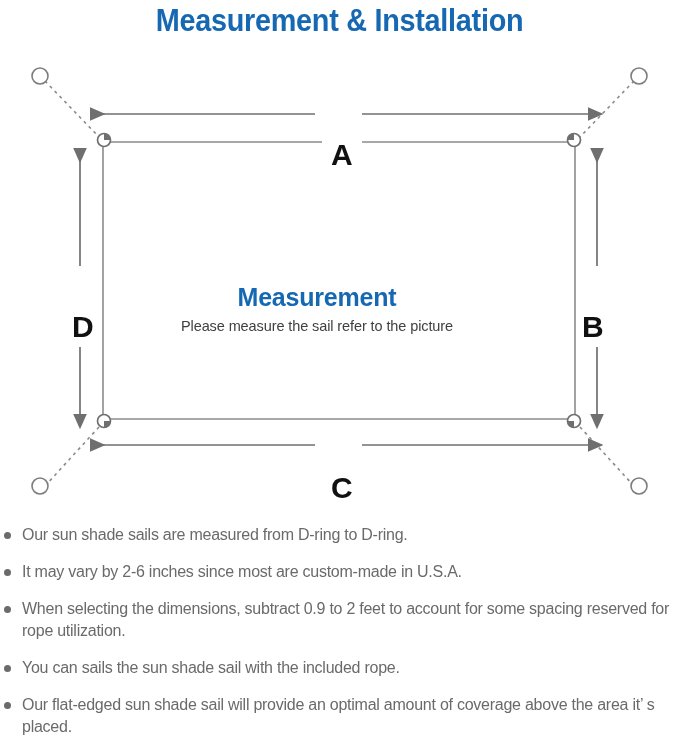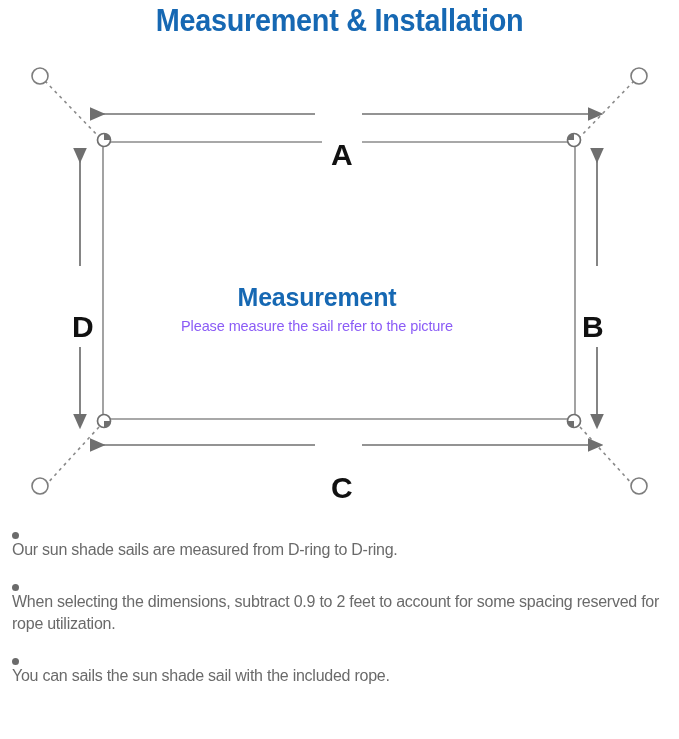--- a/index.html
+++ b/index.html
@@ -72,41 +72,40 @@
     font-size: 25px;
     font-weight: bold;
     color: #1668b3;
     line-height: 30px;
     letter-spacing: -0.2px;
   }
   .center-sub {
     font-family: "Liberation Sans", sans-serif;
     font-size: 14.5px;
     font-weight: normal;
-    color: #8b5cf6;
+    color: #404040;
     line-height: 22px;
     margin-top: 3px;
     letter-spacing: -0.1px;
   }
 
   
   .notes {
     position: absolute;
     left: 0;
     top: 524px;
     width: 679px;
   }
   .note-item {
     position: relative;
     display: flex;
     align-items: flex-start;
     margin-bottom: 15px;
-    padding-left: 12px;
+    padding-left: 4px;
     padding-right: 8px;
-    flex-direction: column;
   }
   .note-bullet {
     flex: 0 0 auto;
     width: 7px;
     height: 7px;
     border-radius: 50%;
     background: #6b6b6b;
     margin-top: 8px;
     margin-right: 11px;
   }
@@ -192,25 +191,33 @@
   </div>
 </div>
 
 <div class="notes">
 
   <div class="note-item">
     <span class="note-bullet"></span>
     <span class="note-text">Our sun shade sails are measured from D-ring to D-ring.</span>
   </div>
 
+  <div class="note-item">
+    <span class="note-bullet"></span>
+    <span class="note-text">It may vary by 2-6 inches since most are custom-made in U.S.A.</span>
+  </div>
 
   <div class="note-item">
     <span class="note-bullet"></span>
     <span class="note-text">When selecting the dimensions, subtract 0.9 to 2 feet to account for some spacing reserved for rope utilization.</span>
   </div>
 
   <div class="note-item">
     <span class="note-bullet"></span>
     <span class="note-text">You can sails the sun shade sail with the included rope.</span>
   </div>
 
+  <div class="note-item">
+    <span class="note-bullet"></span>
+    <span class="note-text">Our flat-edged sun shade sail will provide an optimal amount of coverage above the area it’ s placed.</span>
+  </div>
 
 </div>
 
 </body></html>

